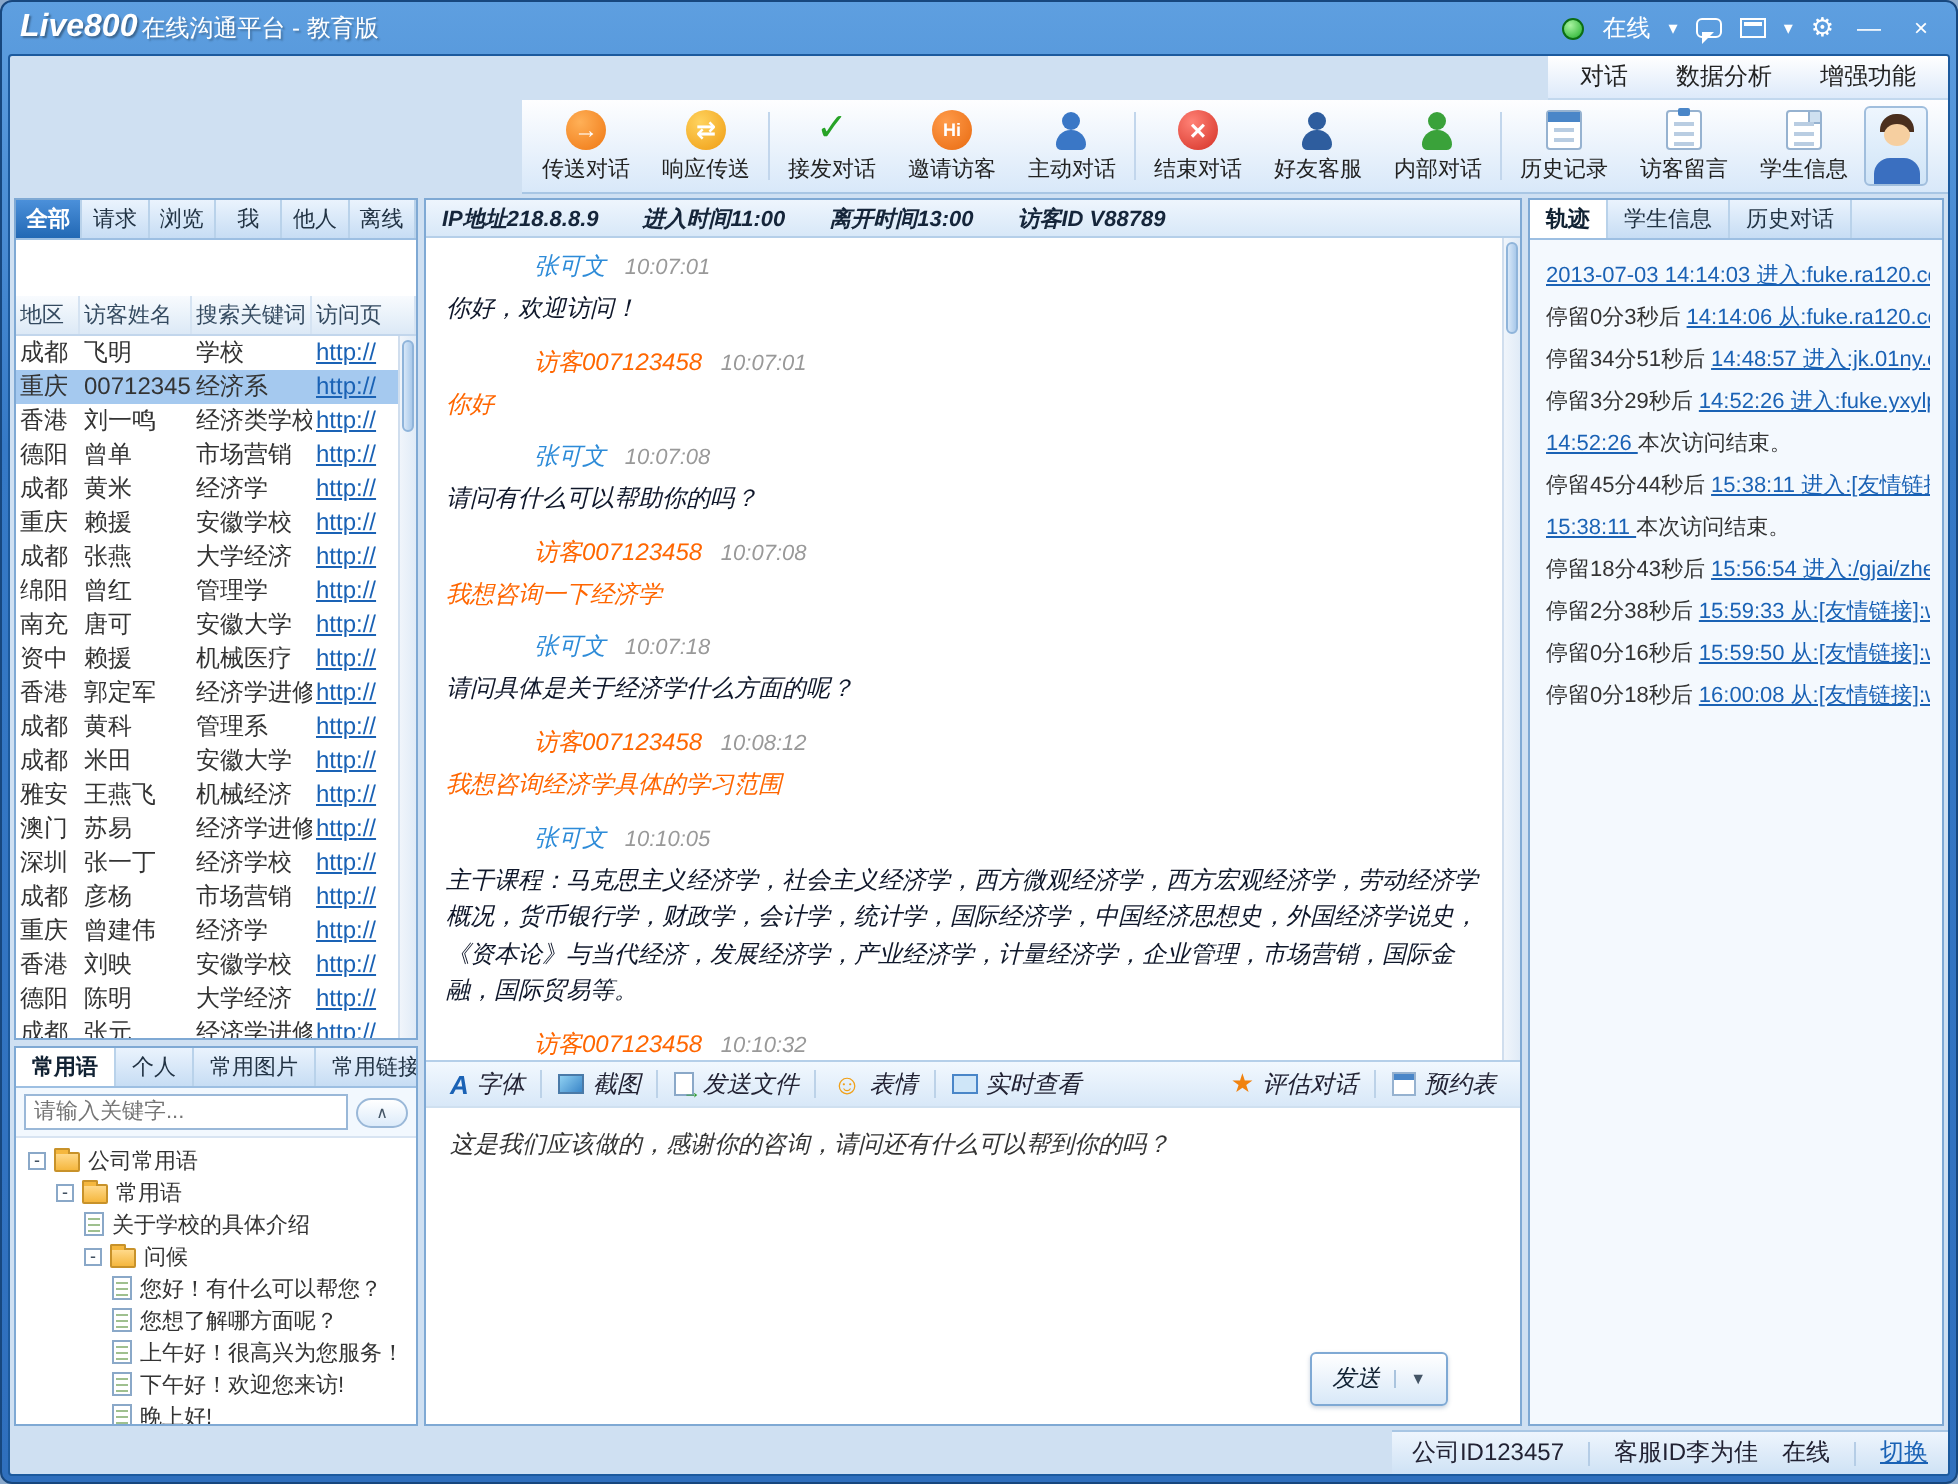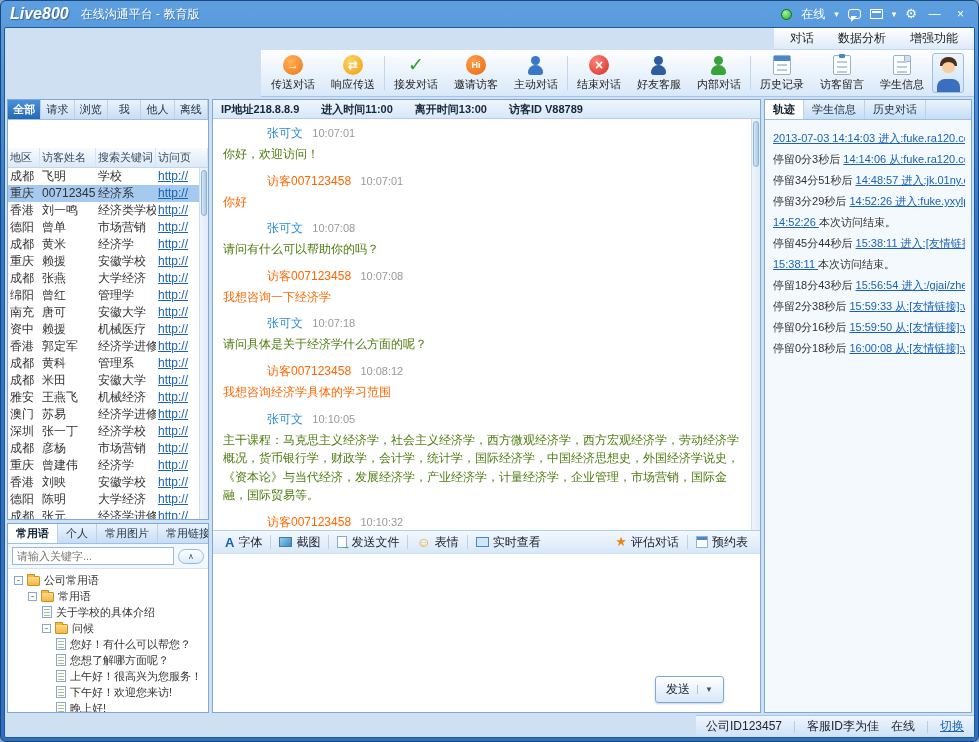--- a/index.html
+++ b/index.html
@@ -10,21 +10,21 @@
     width: 979px; height: 742px;
     background: linear-gradient(#5e9fe0, #3579c6 30%, #2f6fbd);
     border: 1px solid #17477e; border-radius: 6px;
     padding: 0 3px 3px 3px;
     display: flex; flex-direction: column; overflow: hidden;
   }
 
   
   .titlebar { height: 26px; display: flex; align-items: center; padding: 0 6px; color: #fff; flex: none; }
   .logo { font-style: italic; font-weight: bold; font-size: 16px; text-shadow: 1px 1px 1px rgba(0,0,0,.35); }
-  .title-text { font-size: 12px; margin-left: 12px; text-shadow: 1px 1px 1px rgba(0,0,0,.25); }
+  .title-text { font-size: 12px; margin-left: 2px; text-shadow: 1px 1px 1px rgba(0,0,0,.25); }
   .title-right { margin-left: auto; display: flex; align-items: center; gap: 9px; font-size: 12px; }
   .online-dot { width: 11px; height: 11px; border-radius: 50%; border: 1px solid #0c6e14;
     background: radial-gradient(circle at 35% 30%, #a8f3a0, #1fae2a); }
   .t-caret { font-size: 9px; cursor: pointer; }
   .bubble-ic { width: 13px; height: 10px; border: 1px solid #fff; border-radius: 3px; position: relative; cursor: pointer; }
   .bubble-ic::after { content: ""; position: absolute; bottom: -4px; left: 2px; width: 0; height: 0;
     border: 3px solid transparent; border-top-color: #fff; border-left-color: #fff; }
   .panel-ic { width: 13px; height: 10px; border: 1px solid #fff; position: relative; cursor: pointer; }
   .panel-ic::before { content: ""; position: absolute; top: 1px; left: 1px; right: 1px; height: 2px; background: #fff; }
   .gear-ic { font-size: 13px; line-height: 12px; cursor: pointer; }
@@ -69,21 +69,21 @@
     background: linear-gradient(#eef6fe, #cfe4f7); border: 1px solid #a0bedd; border-radius: 3px; overflow: hidden; cursor: pointer; }
   .av-hair { position: absolute; top: 3px; left: 7px; width: 17px; height: 9px; background: #4a2f1e; border-radius: 8px 8px 0 0; }
   .av-face { position: absolute; top: 8px; left: 9px; width: 13px; height: 11px; background: #f6cfa0; border-radius: 50%; }
   .av-body { position: absolute; bottom: 0; left: 4px; width: 23px; height: 13px; background: #3a6fc0; border-radius: 8px 8px 0 0; }
 
   
   .main { flex: 1; display: flex; gap: 3px; padding: 2px; overflow: hidden; }
   .panel { background: #fff; border: 1px solid #7fa9d4; display: flex; flex-direction: column; overflow: hidden; }
 
   .left-col { width: 202px; flex: none; display: flex; flex-direction: column; gap: 3px; }
-  .mid-col  { flex: 1; }
+  .mid-col  { flex: 1; font-style: italic; }
   .right-col { width: 208px; flex: none; }
 
   
   .tabs { display: flex; background: linear-gradient(#eaf3fd, #c7ddf4); border-bottom: 1px solid #9dbfe2; flex: none; }
   .tab { padding: 2px 0; text-align: center; font-size: 11px; color: #234; border-right: 1px solid #b9d2ea; cursor: pointer; white-space: nowrap; }
   .vtabs .tab { flex: 1; }
   .tab.selected { background: linear-gradient(#4b90da, #2268b4); color: #fff; font-weight: bold; }
   .tab2 { padding: 2px 8px; }
   .tab2.selected { background: #fff; color: #123; font-weight: bold; }
 
@@ -132,21 +132,21 @@
   
   .chat-info { height: 19px; flex: none; background: linear-gradient(#eef5fd, #d8e8f8); border-bottom: 1px solid #b5cfe9;
     display: flex; align-items: center; gap: 22px; padding: 0 8px; font-size: 11px; color: #15253a; font-weight: bold; }
   .chat-wrap { flex: 1; display: flex; overflow: hidden; background: #fff; }
   .chat-msgs { flex: 1; padding: 6px 10px; overflow: hidden; font-size: 12px; }
   .msg { margin-bottom: 9px; }
   .msg-head { margin-bottom: 3px; margin-left: 44px; }
   .msg .name { color: #2d8bd8; }
   .msg.visitor .name { color: #f60; }
   .msg .time { color: #999; margin-left: 6px; font-size: 11px; }
-  .msg-text { line-height: 1.55; color: #4d7c0f; }
+  .msg-text { line-height: 1.55; color: #0f172a; }
   .msg.visitor .msg-text { color: #f60; }
 
   .reply-toolbar { height: 24px; flex: none; background: linear-gradient(#f2f8fe, #d8e8f8);
     border-top: 1px solid #b5cfe9; border-bottom: 1px solid #cfe0f0; display: flex; align-items: center; padding: 0 4px; }
   .rt-btn { display: flex; align-items: center; gap: 4px; font-size: 12px; color: #223; padding: 0 8px; cursor: pointer; }
   .rt-sep { width: 1px; height: 14px; background: #bcd2e8; }
   .rt-right { margin-left: auto; display: flex; align-items: center; }
   .ri-font { color: #1a62b5; font-weight: bold; font-size: 13px; }
   .ri-shot { width: 13px; height: 10px; background: linear-gradient(135deg, #8fd0f2, #3a86c8); border: 1px solid #4a7aa8; }
   .ri-file { width: 10px; height: 12px; background: #fff; border: 1px solid #8aa8c8; position: relative; }
@@ -617,20 +617,21 @@
               <span>评估对话</span>
             </div>
             <div class="rt-sep"></div>
             <div class="rt-btn">
               <span class="ri-cal"></span>
               <span>预约表</span>
             </div>
           </div>
         </div>
         <div class="reply-area">
+          <div>这是我们应该做的，感谢你的咨询，请问还有什么可以帮到你的吗？</div>
           <div class="send-btn">
             <span>发送</span>
             <span class="send-caret">▼</span>
           </div>
         </div>
       </div>
 
       <div class="panel right-col">
         <div class="tabs">
 

